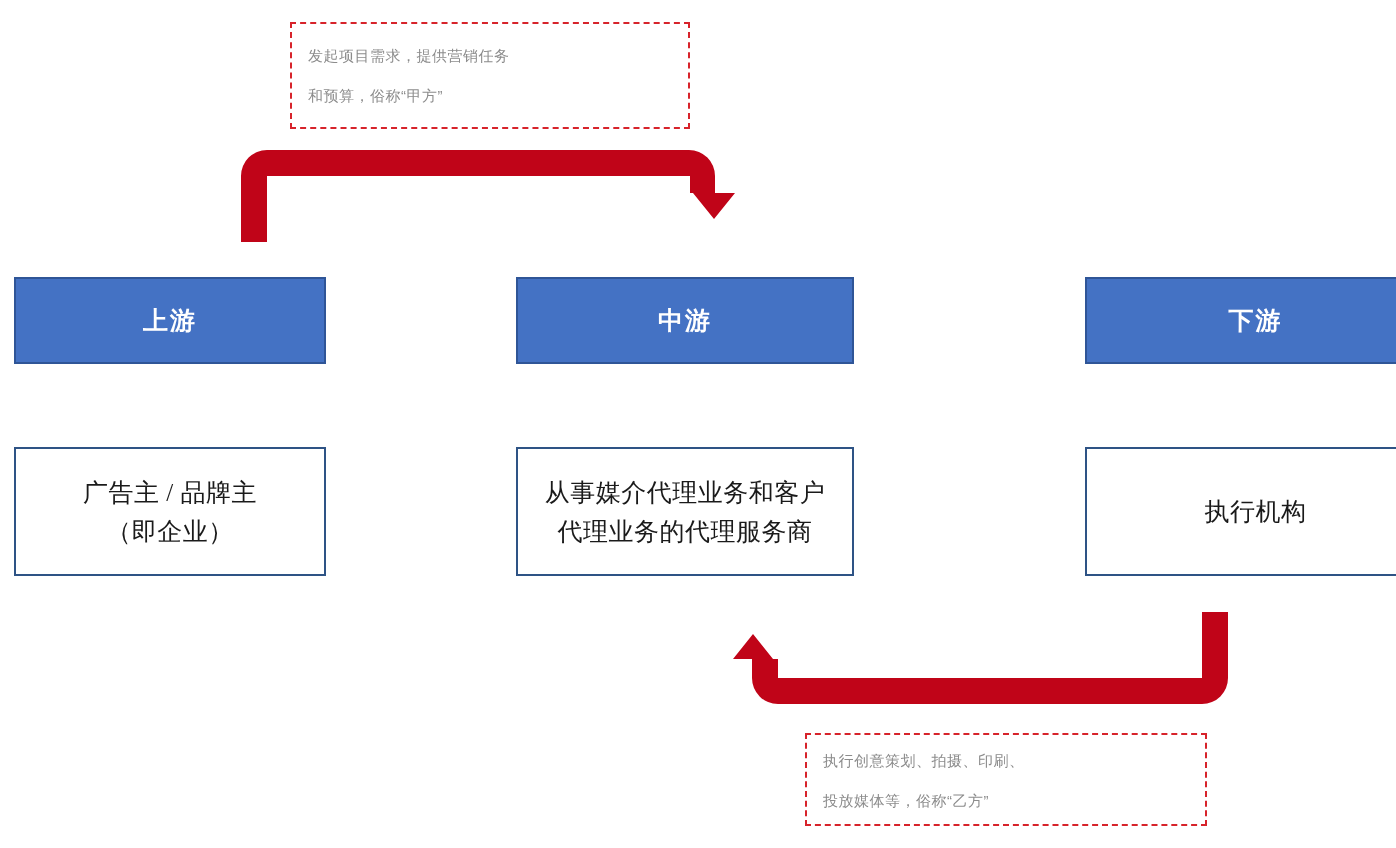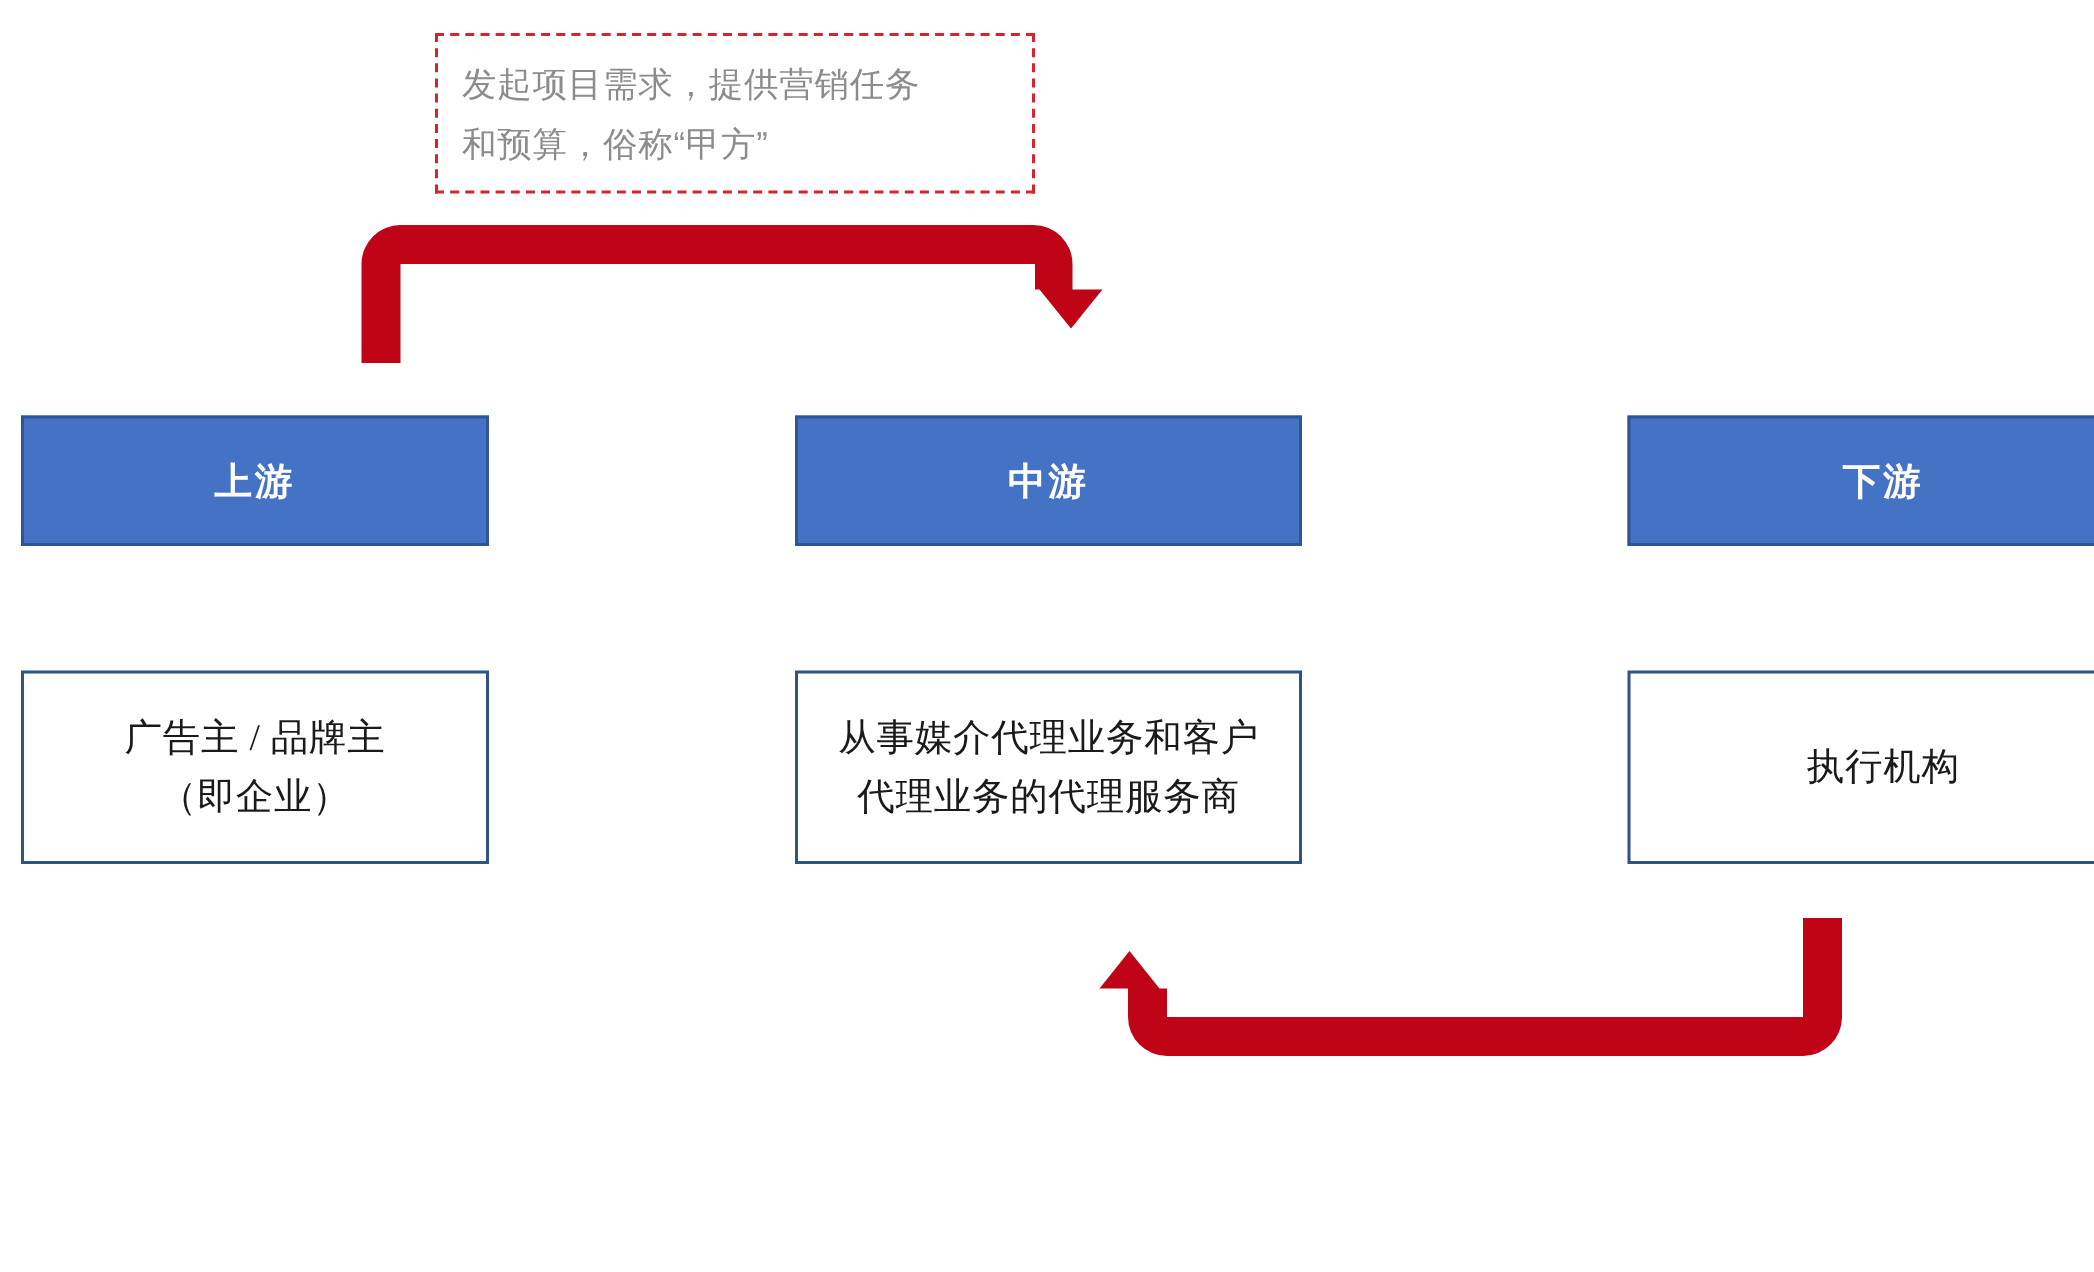--- a/index.html
+++ b/index.html
@@ -19,21 +19,21 @@
     overflow: hidden;
   }
 
   
   .callout {
     position: absolute;
     box-sizing: border-box;
     border: 2px dashed #d7232b;
     background: transparent;
     color: #8c8c8c;
-    font-size: 23px;
+    font-size: 15px;
     line-height: 40px;
     letter-spacing: 0.5px;
     padding: 12px 16px 10px 16px;
     white-space: pre-line;
     font-family: "Liberation Sans", "DejaVu Sans", sans-serif;
   }
   #callout-top {
     left: 290px;
     top: 22px;
     width: 400px;
@@ -86,21 +86,21 @@
     line-height: 39px;
     letter-spacing: 0.5px;
     display: flex;
     align-items: center;
     justify-content: center;
     text-align: center;
     white-space: pre-line;
   }
 
   .col-1 { left: 14px;   width: 312px; }
-  .col-2 { left: 530px;  width: 338px; }
+  .col-2 { left: 516px;  width: 338px; }
   .col-3 { left: 1044px; width: 341px; margin-left: 41px; }
 </style>
 </head>
 <body>
 
 <div id="canvas">
 
   <div class="callout" id="callout-top">发起项目需求，提供营销任务
 和预算，俗称“甲方”</div>
 
@@ -153,14 +153,16 @@
   <div class="stage-header col-3">
     <span>下游</span>
   </div>
 
   <div class="stage-desc col-2">从事媒介代理业务和客户
 代理业务的代理服务商</div>
   <div class="stage-desc col-1">广告主 / 品牌主
 （即企业）</div>
   <div class="stage-desc col-3">执行机构</div>
 
+  <div class="callout" id="callout-bottom">执行创意策划、拍摄、印刷、
+投放媒体等，俗称“乙方”</div>
 
 </div>
 
 </body></html>

